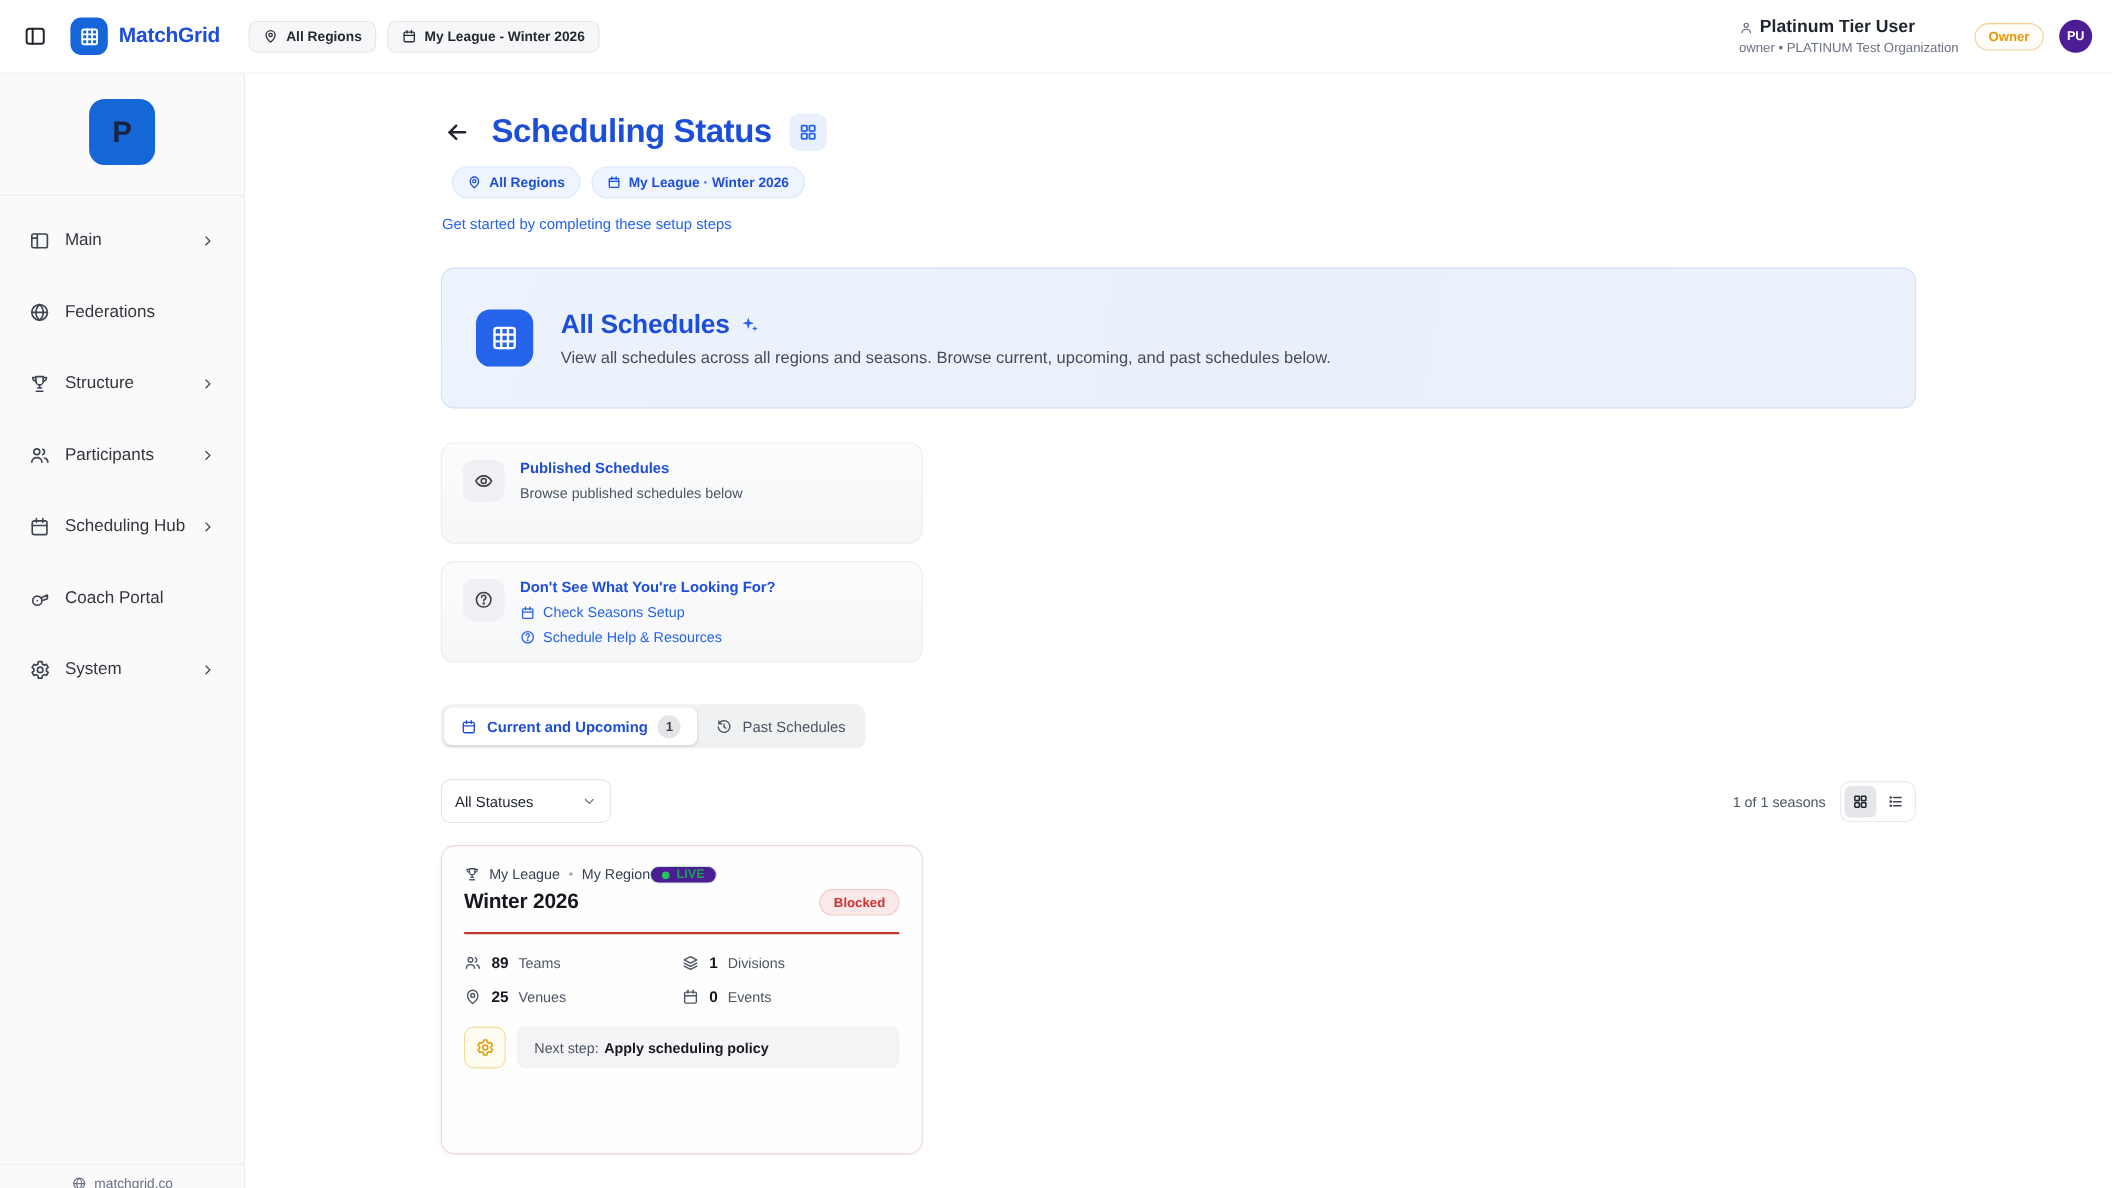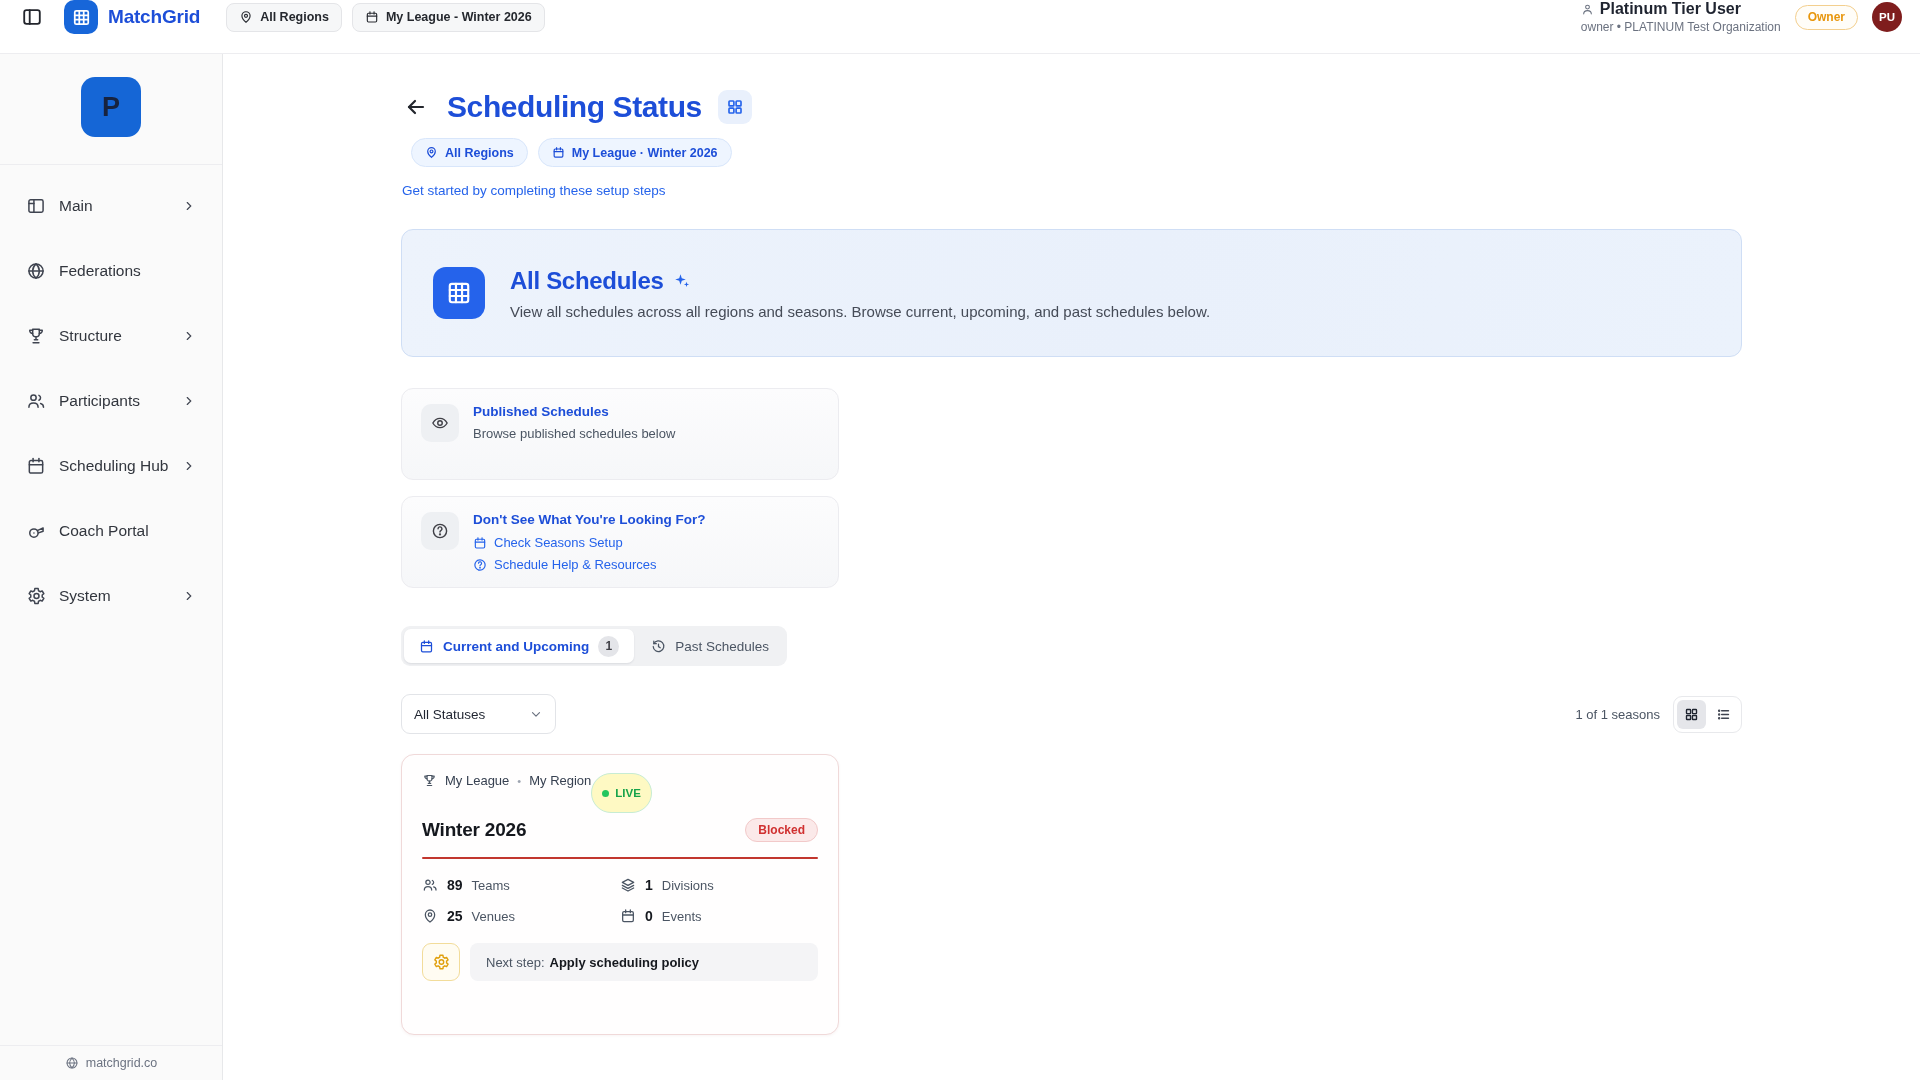--- a/index.html
+++ b/index.html
@@ -1,21 +1,21 @@
 <!DOCTYPE html>
 <html><head>
 <meta charset="utf-8">
 <style>
   * { margin:0; padding:0; box-sizing:border-box; }
   html,body { width:1920px; height:1080px; overflow:hidden; }
   body { font-family:"Liberation Sans", sans-serif; background:#fff; color:#1f2430; }
   svg { display:block; }
 
   
-  .topbar { height:54px; display:flex; align-items:flex-start; justify-content:space-between;
+  .topbar { height:67px; display:flex; align-items:center; justify-content:space-between;
             padding:0 18px 0 16px; background:#fff; border-bottom:1px solid #ededf0; }
   .top-left { display:flex; align-items:center; gap:16px; }
   .icon-btn { width:32px; height:32px; display:flex; align-items:center; justify-content:center;
               border:none; background:transparent; border-radius:8px; cursor:pointer; color:#23262d; }
   .brand { display:flex; align-items:center; gap:10px; cursor:pointer; }
   .brand-mark { width:34px; height:34px; border-radius:10px; background:#1766d9;
                 display:flex; align-items:center; justify-content:center; color:#fff; }
   .brand-name { font-size:19px; font-weight:700; color:#1d4ed8; letter-spacing:-0.2px; }
   .top-chips { display:flex; align-items:center; gap:10px; margin-left:10px; }
   .top-chip { display:flex; align-items:center; gap:7px; height:29px; padding:0 12px;
@@ -23,21 +23,21 @@
               font-size:12.5px; font-weight:600; color:#25282e; cursor:pointer; }
   .top-chip svg { color:#2a2d33; }
   .top-right { display:flex; align-items:center; gap:14px; }
   .user-block { text-align:left; cursor:pointer; }
   .user-name { display:flex; align-items:center; gap:6px; font-size:16px; font-weight:700; color:#1f2430; }
   .user-name svg { color:#6b7280; }
   .user-sub { font-size:12px; color:#6b7280; margin-top:2px; }
   .owner-badge { height:25px; padding:0 12px; display:flex; align-items:center;
                  border:1px solid #f3cf8e; border-radius:999px; background:#fffdf8;
                  color:#e8960c; font-size:12px; font-weight:700; }
-  .avatar { width:30px; height:30px; border-radius:50%; background:#7f1d1d; color:#fff;
+  .avatar { width:30px; height:30px; border-radius:50%; background:#4c1d95; color:#fff;
             display:flex; align-items:center; justify-content:center;
             font-size:11.5px; font-weight:700; cursor:pointer; }
 
   
   .shell { display:flex; height:1026px; }
   .sidebar { width:223px; background:#fafafa; border-right:1px solid #e7e8ea;
              display:flex; flex-direction:column; }
   .side-logo-wrap { padding:23px 0 27px; display:flex; justify-content:center;
                     border-bottom:1px solid #ededf0; }
   .org-logo { width:60px; height:60px; border-radius:14px; background:#1566d6; cursor:pointer;
@@ -113,22 +113,22 @@
               display:flex; align-items:center; justify-content:center; cursor:pointer; color:#3f4450; }
   .view-btn.active { background:#e5e6ea; color:#1f2430; }
 
   .season-card { margin-top:20px; width:438px; height:281px; background:#fffefe;
                  border:1.5px solid #f0d9d9; border-radius:13px; padding:18px 20px;
                  box-shadow:0 1px 3px rgba(120,40,40,.05); cursor:pointer; }
   .season-top { display:flex; align-items:flex-start; }
   .season-meta { display:flex; align-items:center; gap:8px; color:#374151; font-size:13px; }
   .season-meta svg { color:#4b5563; }
   .meta-dot { color:#9ca3af; font-size:11px; }
-  .badge-live { display:flex; align-items:center; gap:6px; height:40px; padding:0 10px;
-                background:#fef9c3; border:1px solid #c7ecd3; border-radius:999px;
+  .badge-live { display:flex; align-items:center; gap:6px; height:16px; padding:0 10px;
+                background:#4c1d95; border:1px solid #c7ecd3; border-radius:999px;
                 color:#16a34a; font-size:11.5px; font-weight:700; }
   .live-dot { width:7px; height:7px; border-radius:50%; background:#22c55e; }
   .season-title-row { display:flex; align-items:center; justify-content:space-between; margin-top:5px; }
   .season-title { font-size:19px; font-weight:700; color:#15181e; letter-spacing:-0.2px; }
   .badge-blocked { height:24px; padding:0 12px; display:flex; align-items:center;
                    background:#fbe9e9; border:1px solid #f2c9c9; border-radius:999px;
                    color:#d03030; font-size:12px; font-weight:700; }
   .season-divider { height:2px; background:#c2362e; margin-top:15px; border-radius:1px; }
   .season-stats { margin-top:18px; display:grid; grid-template-columns:1fr 1fr; row-gap:15px; }
   .stat { display:flex; align-items:flex-end; gap:9px; }

